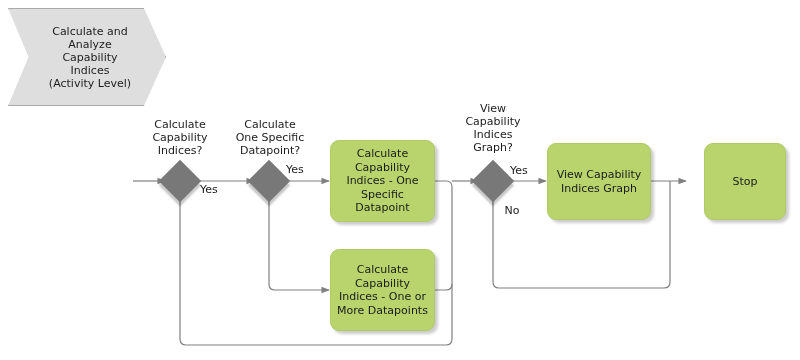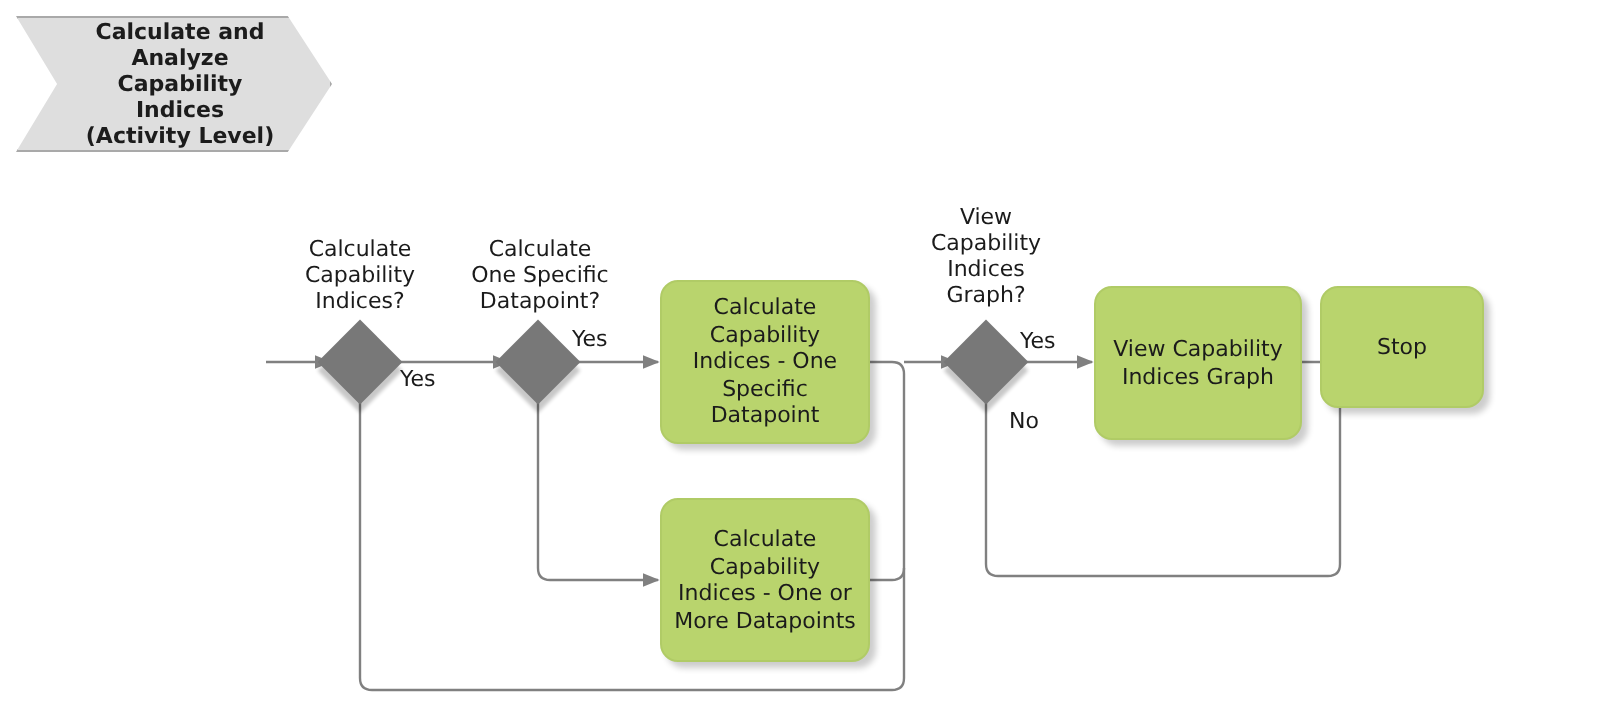--- a/index.html
+++ b/index.html
@@ -27,22 +27,21 @@
     height: 360px;
     pointer-events: none;
   }
 
   
   .header-chevron {
     position: absolute;
     left: 8px;
     top: 8px;
     width: 158px;
-    height: 68px;
-    font-weight: bold;
+    height: 98px;
   }
   .header-chevron .shape {
     position: absolute;
     inset: 0;
     background: #dedede;
     border: 1px solid #a9a9a9;
     box-sizing: border-box;
     clip-path: polygon(0 0, 86% 0, 100% 50%, 86% 100%, 0 100%, 13% 50%);
     filter: drop-shadow(3px 3px 2px rgba(0,0,0,0.22));
   }
@@ -170,21 +169,21 @@
 Capability
 Indices - One or
 More Datapoints</span>
   </div>
 
   <div class="node-box" style="left:547px; top:143px; width:104px; height:77px;">
     <span class="label">View Capability
 Indices Graph</span>
   </div>
 
-  <div class="node-box" style="left:660px; top:143px; width:82px; height:61px;">
+  <div class="node-box" style="left:704px; top:143px; width:82px; height:77px;">
     <span class="label">Stop</span>
   </div>
 
   <div class="diamond" style="left:165px; top:166px;"></div>
   <div class="diamond" style="left:254px; top:166px;"></div>
   <div class="diamond" style="left:478px; top:166px;"></div>
 
   <div class="decision-caption" style="left:140px; top:118px; width:80px;">Calculate
 Capability
 Indices?</div>

